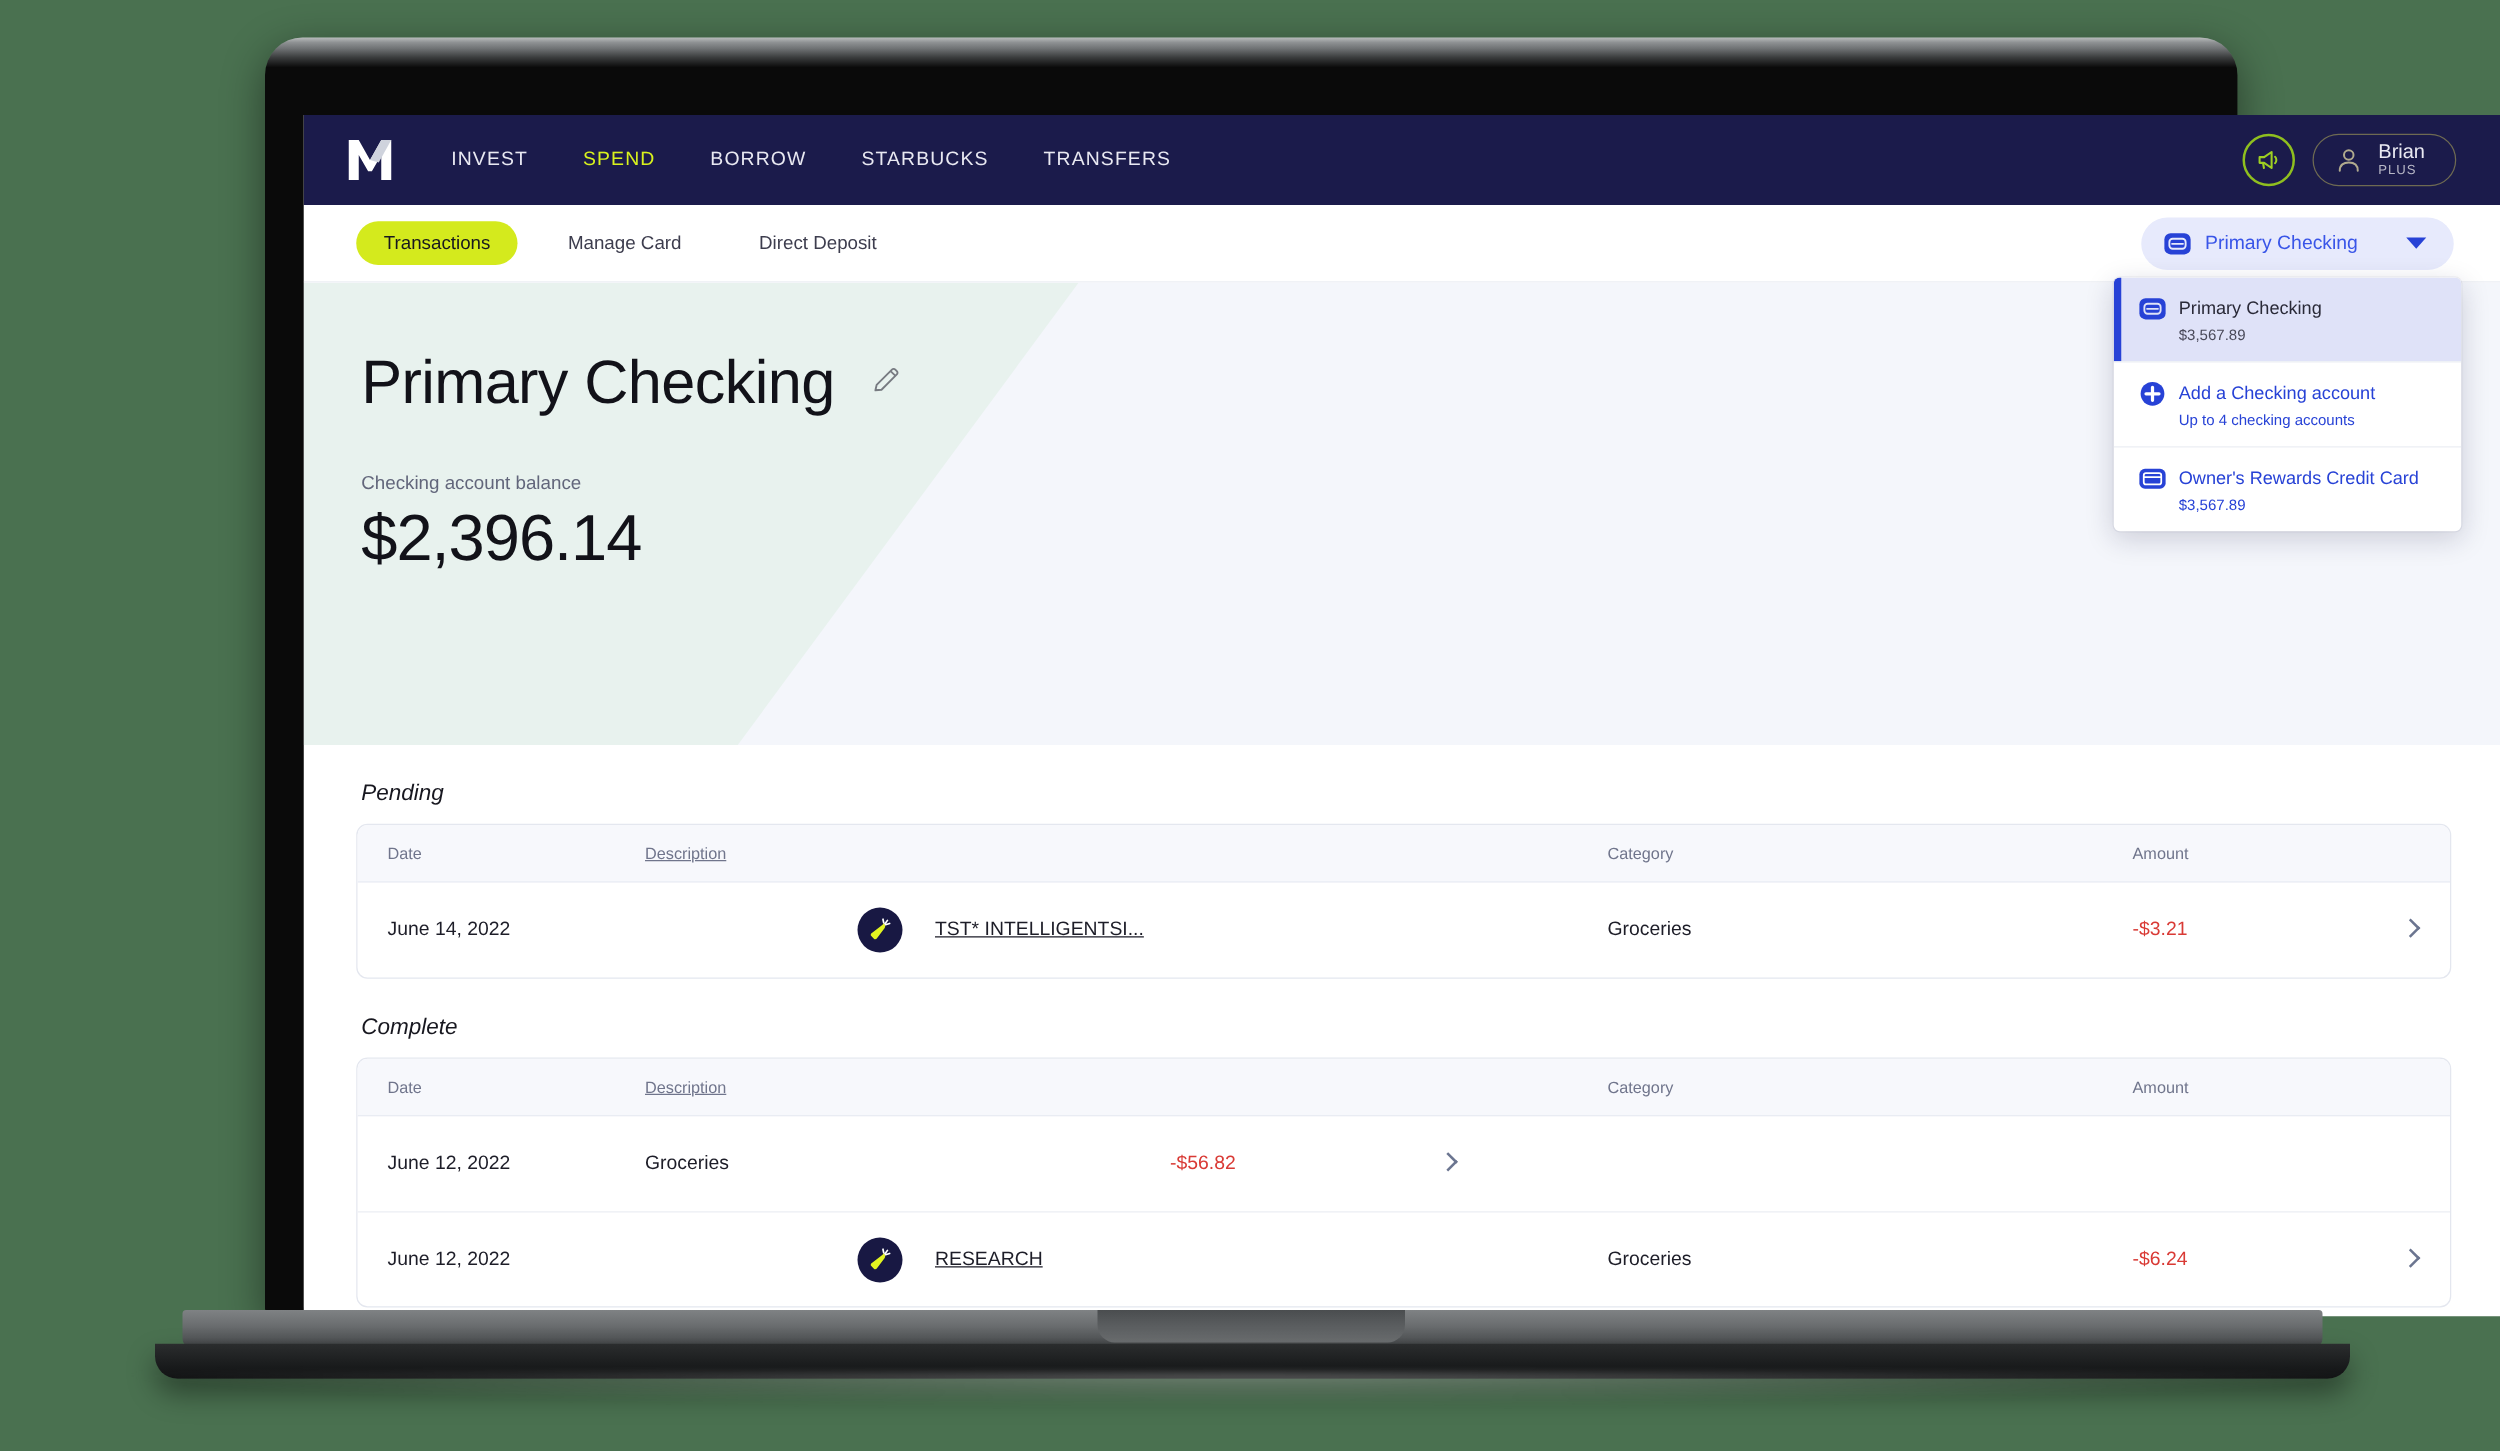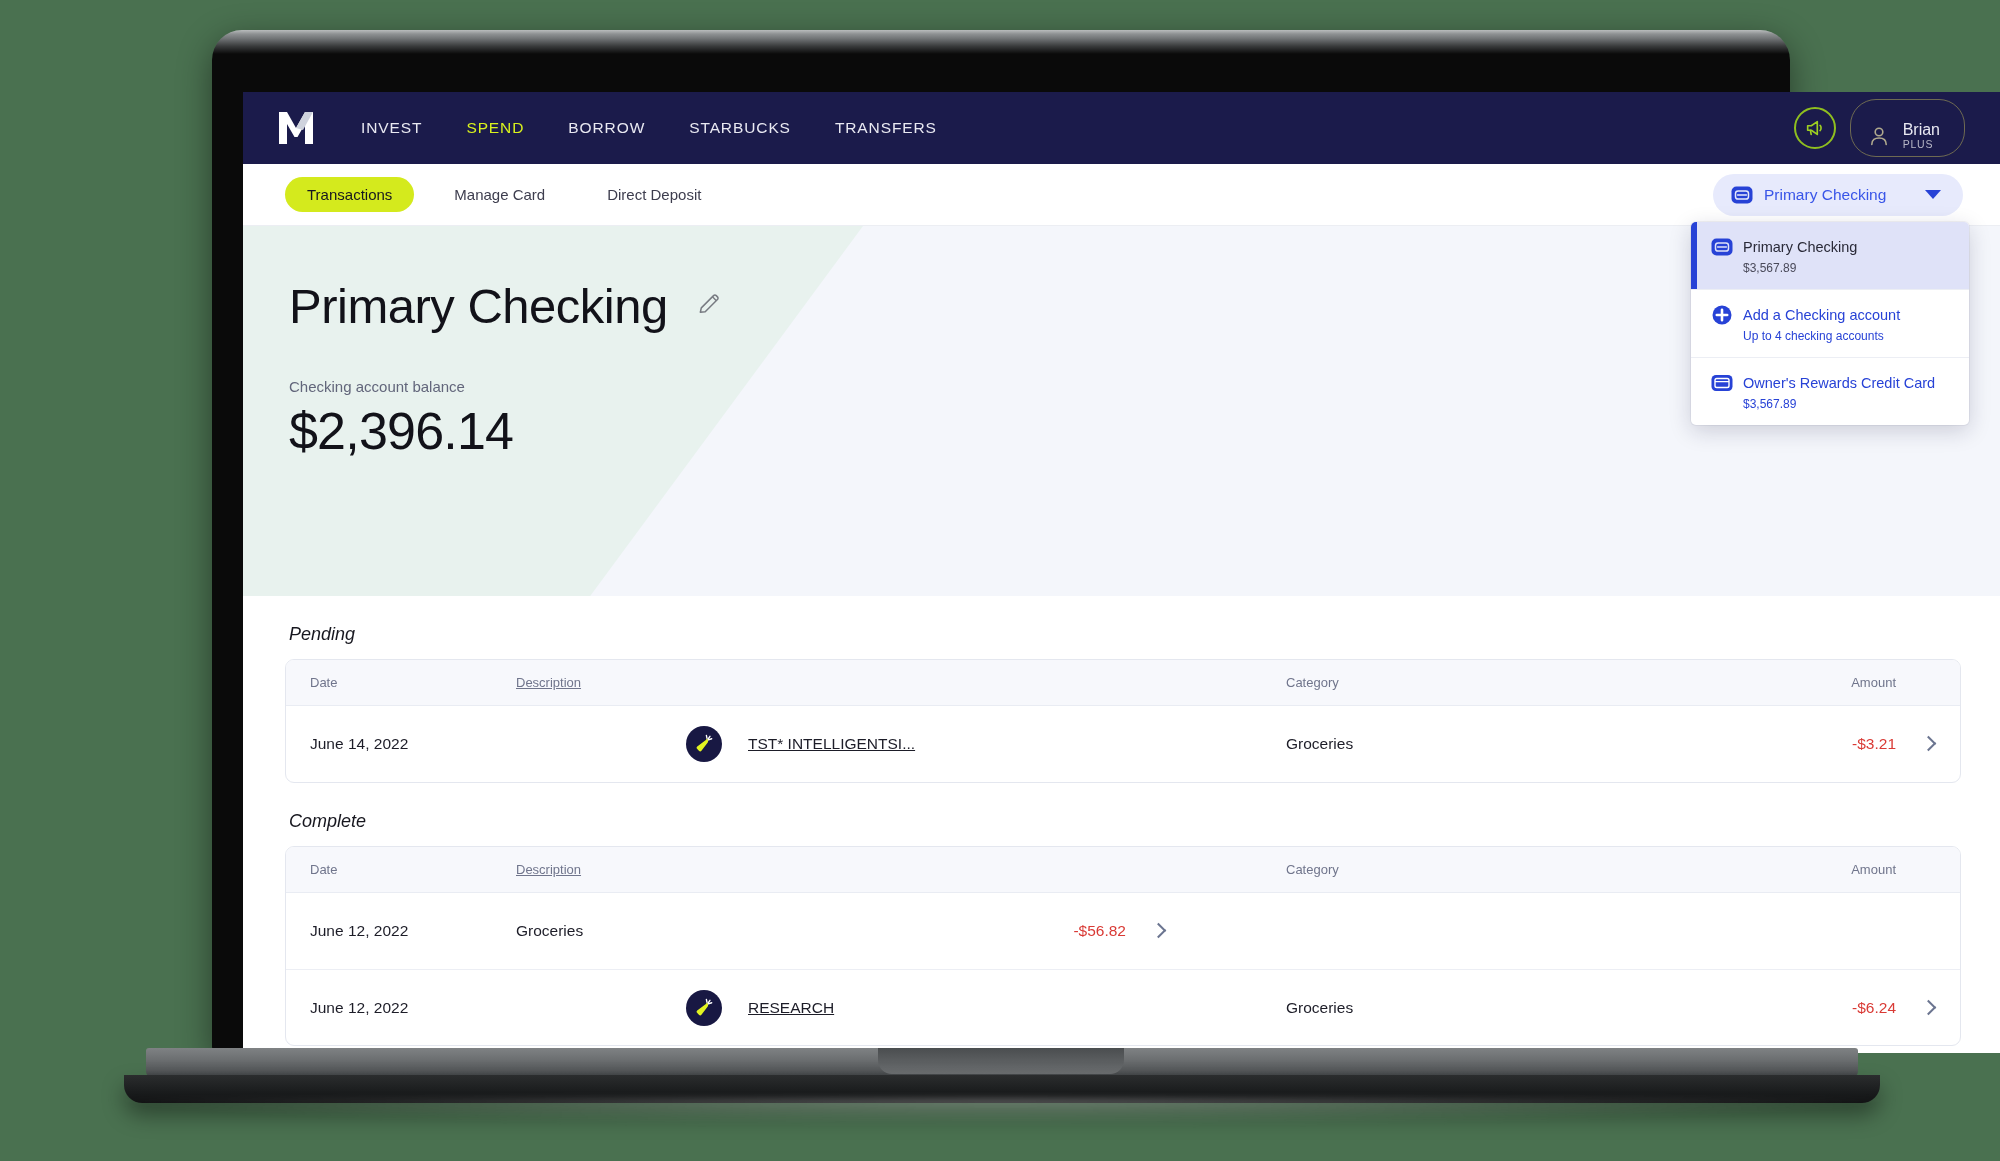--- a/index.html
+++ b/index.html
@@ -123,21 +123,21 @@
     width: 42px; height: 42px;
     border-radius: 50%;
     border: 2px solid #8fbf1f;
     display: flex; align-items: center; justify-content: center;
     cursor: pointer;
   }
   #profile-pill {
     display: flex; align-items: center; gap: 12px;
     border: 1.6px solid #6e6a52;
     border-radius: 26px;
-    padding: 22px 24px 6px 16px;
+    padding: 6px 24px 6px 16px;
     cursor: pointer;
   }
   #profile-name { color: #e9e9f2; font-size: 16px; line-height: 1.05; }
   #profile-tier { color: #b7b7c6; font-size: 10.5px; letter-spacing: 0.8px; }
 
   
   #subnav {
     height: 62px;
     background: #ffffff;
     display: flex;
@@ -247,21 +247,21 @@
     display: flex; align-items: center;
     height: 76px;
     cursor: pointer;
     font-size: 15.5px;
     color: #1d1d28;
   }
   .txn-row + .txn-row { border-top: 1px solid #eceef4; }
   .c-date { width: 230px; padding-left: 24px; }
   .c-desc { flex: 1; display: flex; align-items: center; gap: 0; padding-left: 170px; text-decoration: underline; }
   .c-cat  { width: 420px; }
-  .c-amt  { width: 190px; text-align: right; }
+  .c-amt  { width: 190px; }
   .c-chev { width: 64px; text-align: center; }
   .txn-head .c-amt { padding-right: 0; }
 
   .carrot-ic {
     width: 36px; height: 36px;
     border-radius: 50%;
     background: #181843;
     display: flex; align-items: center; justify-content: center;
     flex: 0 0 auto;
     margin-right: 26px;

